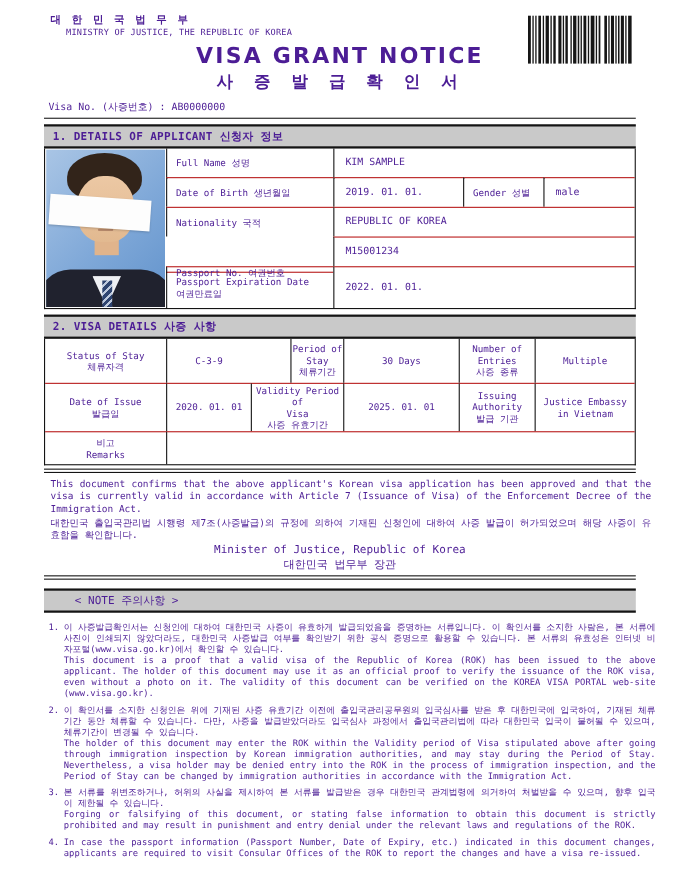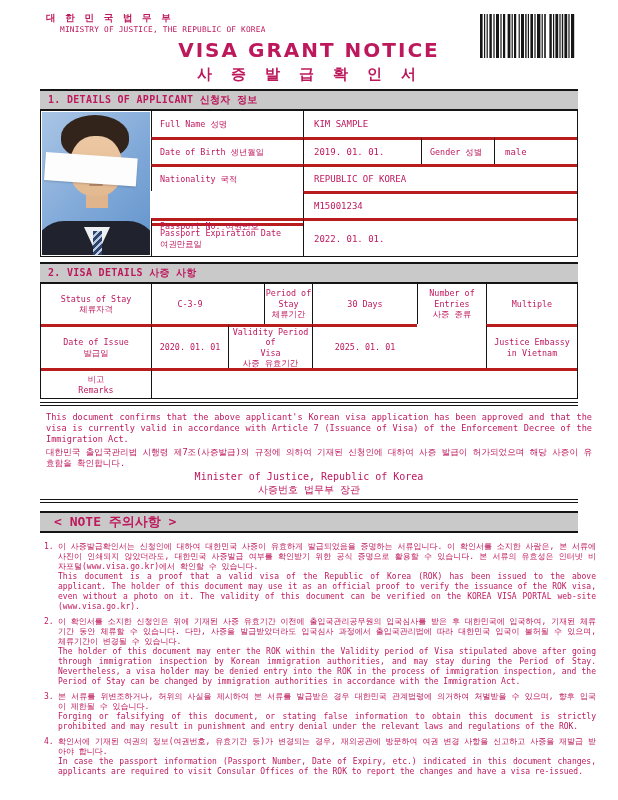--- a/index.html
+++ b/index.html
@@ -1,21 +1,21 @@
 <!DOCTYPE html>
 <html><head>
 <meta charset="utf-8">
 <style>
   html,body { margin:0; padding:0; background:#ffffff; }
   * { box-sizing:border-box; }
   .page {
     position:relative;
     width:618px; height:800px;
     background:#ffffff;
-    color:#be185d;
+    color:#4c1d95;
     font-family:"DejaVu Sans Mono","Liberation Mono",monospace;
     overflow:hidden;
     padding:12px 40px 0 40px;
   }
 
   
   .hdr { position:relative; }
   .ministry-kr { font-size:9.5px; font-weight:bold; letter-spacing:2px; padding-left:6px; }
   .ministry-en { font-size:7.8px; padding-left:6px; letter-spacing:0.2px;margin-left:14px; }
   .barcode { position:absolute; top:2px; right:-2px; width:100px; height:44px; }
@@ -45,21 +45,21 @@
     display:grid;
     grid-template-columns:110px 77px 84px 105px 69px 1fr;
     grid-template-rows:40px 44px 30px;
     border:1.5px solid #141414; border-top:none;
   }
   .cell { display:flex; flex-direction:column; justify-content:center; }
   .cl { align-items:flex-start; padding-left:8px; font-size:8.4px; }
   .cv { align-items:flex-start; padding-left:10px; font-size:9px; }
   .cc { align-items:center; text-align:center; font-size:8.4px; line-height:1.25; }
   .bl { border-left:1px solid #141414; }
-  .bt { border-top:3px solid #b91c1c; }
+  .bt { border-top:1px solid #b91c1c; }
 
   
   .photo-cell { padding:1px; }
   .photo { position:relative; width:100%; height:100%;
            background:linear-gradient(135deg,#a9c5e5 0%,#7fa8d8 55%,#6293cc 100%);
            overflow:hidden; }
   .hair { position:absolute; top:3px; left:19px; width:68px; height:44px;
           background:#32241a; border-radius:50% 50% 42% 42%; }
   .face { position:absolute; top:24px; left:28px; width:52px; height:60px;
           background:linear-gradient(180deg,#ecc8a4,#e2b990); border-radius:46% 46% 42% 42%; }
@@ -80,22 +80,22 @@
   .double-rule { margin-top:3px; height:4px; border-top:1.5px solid #141414; border-bottom:1px solid #141414; }
 
   
   .confirm { margin:6px 0 0 6px; margin-right:-14px; font-size:8.6px; line-height:1.3; text-align:justify; }
   .confirm-kr { margin-top:1px; }
   .sig { text-align:center; font-size:10px; line-height:1.3; margin-top:1px; }
 
   
   .note-bar { margin-top:8px; height:22px; background:#c9c9c9;
               border-top:2px solid #141414; border-bottom:2px solid #141414;
-              display:flex; align-items:center; padding-left:14px;
-              font-size:13px; font-weight:bold; }
+              display:flex; align-items:center; padding-left:28px;
+              font-size:10px; font-weight:normal; }
   .notes { margin:9px 0 0 2px; margin-right:-18px; font-size:8px; line-height:1.25; }
   .note { display:flex; margin-bottom:5px; }
   .note-num { width:16px; flex:none; text-align:left; padding-left:2px; }
   .note-body { flex:1; }
   .note-kr,.note-en { text-align:justify; }
 </style>
 </head>
 <body>
 
 <div class="page">
@@ -132,20 +132,21 @@
         <rect x="81.8" y="0" width="1.4" height="44"></rect>
           <rect x="84.4" y="0" width="2.8" height="44"></rect>
         <rect x="88.4" y="0" width="1.2" height="44"></rect>
           <rect x="91" y="0" width="3.2" height="44"></rect>
       </g>
     </svg>
     <div class="title-en">VISA GRANT NOTICE</div>
     <div class="title-kr">사 증 발 급 확 인 서</div>
   </div>
 
+  <div class="visa-no-line">Visa No. (사증번호) : AB0000000</div>
 
   <div class="section-bar">1. DETAILS OF APPLICANT 신청자 정보</div>
 
   <div class="t1">
     <div class="cell photo-cell" style="grid-area:1/1/6/2;">
       <div class="photo">
         <div class="hair"></div>
         <div class="neck"></div>
         <div class="face"></div>
         <div class="mouth"></div>
@@ -201,41 +202,46 @@
       <span>Date of Issue</span>
       <span>발급일</span>
     </div>
     <div class="cell cc bl bt" style="grid-area:2/2/3/3;">2020. 01. 01</div>
     <div class="cell cc bl bt" style="grid-area:2/3/3/4;">
       <span>Validity Period of</span>
       <span>Visa</span>
       <span>사증 유효기간</span>
     </div>
     <div class="cell cc bl bt" style="grid-area:2/4/3/5;">2025. 01. 01</div>
+    <div class="cell cc bl bt" style="grid-area:2/5/3/6;">
+      <span>Issuing</span>
+      <span>Authority</span>
+      <span>발급 기관</span>
+    </div>
     <div class="cell cc bl bt" style="grid-area:2/6/3/7;">
       <span>Justice Embassy</span>
       <span>in Vietnam</span>
     </div>
 
     <div class="cell cc bt" style="grid-area:3/1/4/2;">
       <span>비고</span>
       <span>Remarks</span>
     </div>
     <div class="cell cv bl bt" style="grid-area:3/2/4/7;"></div>
   </div>
 
   <div class="double-rule"></div>
 
   <div class="confirm">
     <div>This document confirms that the above applicant's Korean visa application has been approved and that the visa is currently valid in accordance with Article 7 (Issuance of Visa) of the Enforcement Decree of the Immigration Act.</div>
     <div class="confirm-kr">대한민국 출입국관리법 시행령 제7조(사증발급)의 규정에 의하여 기재된 신청인에 대하여 사증 발급이 허가되었으며 해당 사증이 유효함을 확인합니다.</div>
   </div>
   <div class="sig">
     <div>Minister of Justice, Republic of Korea</div>
-    <div>사증번호 법무부 장관</div>
+    <div>대한민국 법무부 장관</div>
   </div>
 
   <div class="double-rule"></div>
 
   <div class="note-bar">&lt; NOTE 주의사항 &gt;</div>
 
   <div class="notes">
     <div class="note">
       <div class="note-num">1.</div>
       <div class="note-body">
@@ -253,20 +259,19 @@
     <div class="note">
       <div class="note-num">3.</div>
       <div class="note-body">
         <div class="note-kr">본 서류를 위변조하거나, 허위의 사실을 제시하여 본 서류를 발급받은 경우 대한민국 관계법령에 의거하여 처벌받을 수 있으며, 향후 입국이 제한될 수 있습니다.</div>
         <div class="note-en">Forging or falsifying of this document, or stating false information to obtain this document is strictly prohibited and may result in punishment and entry denial under the relevant laws and regulations of the ROK.</div>
       </div>
     </div>
     <div class="note">
       <div class="note-num">4.</div>
       <div class="note-body">
-        <div class="note-kr">확인서에 기재된 여권의 정보(여권번호, 유효기간 등)가 변경되는 경우, 재외공관에 방문하여 여권 변경 사항을 신고하고 사증을 재발급 받아야 합니다.</div>
         <div class="note-en">In case the passport information (Passport Number, Date of Expiry, etc.) indicated in this document changes, applicants are required to visit Consular Offices of the ROK to report the changes and have a visa re-issued.</div>
       </div>
     </div>
 
   </div>
 
 </div>
 
 </body></html>

